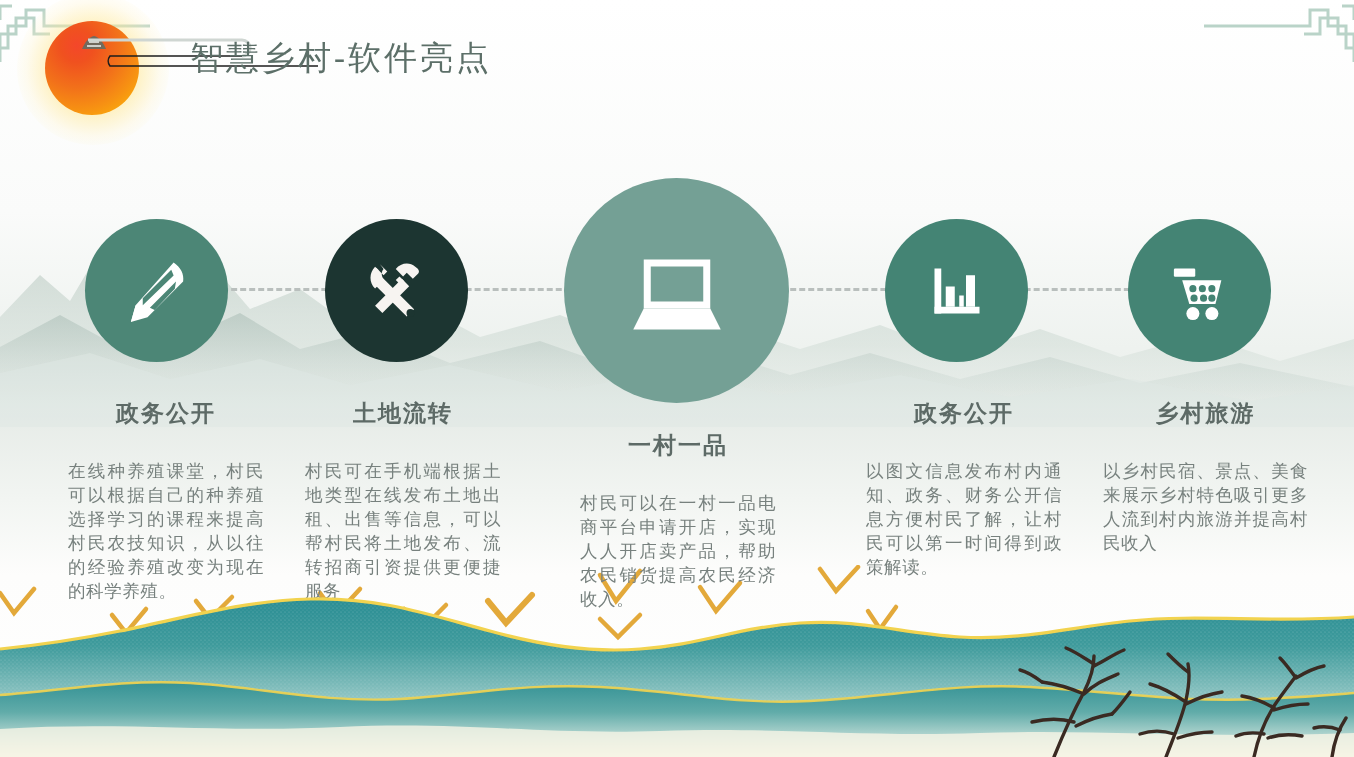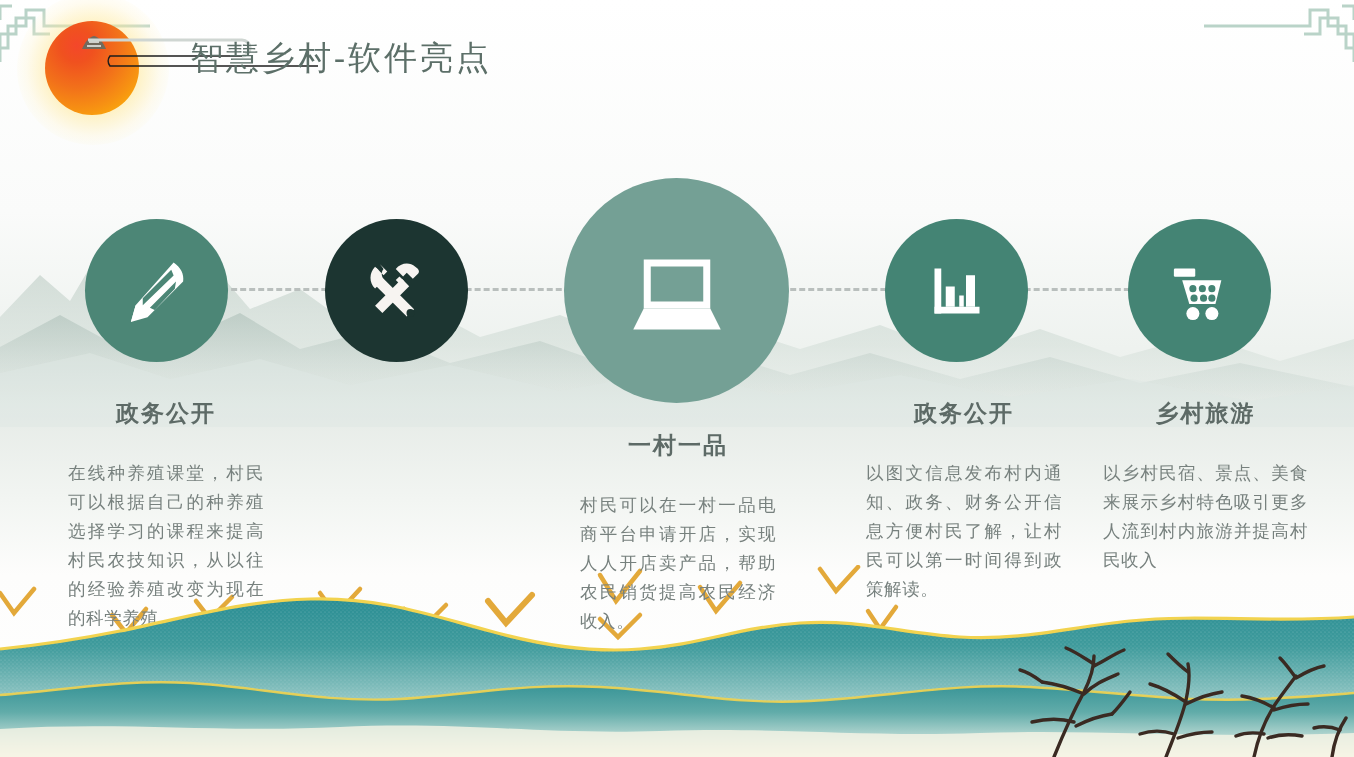--- a/index.html
+++ b/index.html
@@ -124,21 +124,21 @@
     font-size: 23px;
     font-weight: 700;
     color: #5d6a66;
     letter-spacing: 2px;
     margin-bottom: 9px;
     text-align: center;
     font-family: "Liberation Serif", "DejaVu Serif", serif;
   }
   .card p {
     font-size: 17.5px;
-    line-height: 29px;
+    line-height: 24px;
     color: #77817e;
     letter-spacing: 0.6px;
     text-align: justify;
     font-family: Liberation Serif, serif;
     margin-top: 30px;
   }
 
   .card1 { left: 68px;   top: 398px; width: 196px; }
   .card2 { left: 305px;  top: 398px; width: 196px; }
   .card3 { left: 580px;  top: 430px; width: 196px; }
@@ -321,20 +321,24 @@
         </g>
       </svg>
     </span>
   </div>
 
   <div class="card card1">
     <h3>政务公开</h3>
     <p>在线种养殖课堂，村民可以根据自己的种养殖选择学习的课程来提高村民农技知识，从以往的经验养殖改变为现在的科学养殖。</p>
   </div>
 
+  <div class="card card2">
+    <h3>土地流转</h3>
+    <p>村民可在手机端根据土地类型在线发布土地出租、出售等信息，可以帮村民将土地发布、流转招商引资提供更便捷服务</p>
+  </div>
 
   <div class="card card4">
     <h3>政务公开</h3>
     <p>以图文信息发布村内通知、政务、财务公开信息方便村民了解，让村民可以第一时间得到政策解读。</p>
   </div>
 
   <div class="card card3">
     <h3>一村一品</h3>
     <p>村民可以在一村一品电商平台申请开店，实现人人开店卖产品，帮助农民销货提高农民经济收入。</p>
   </div>

